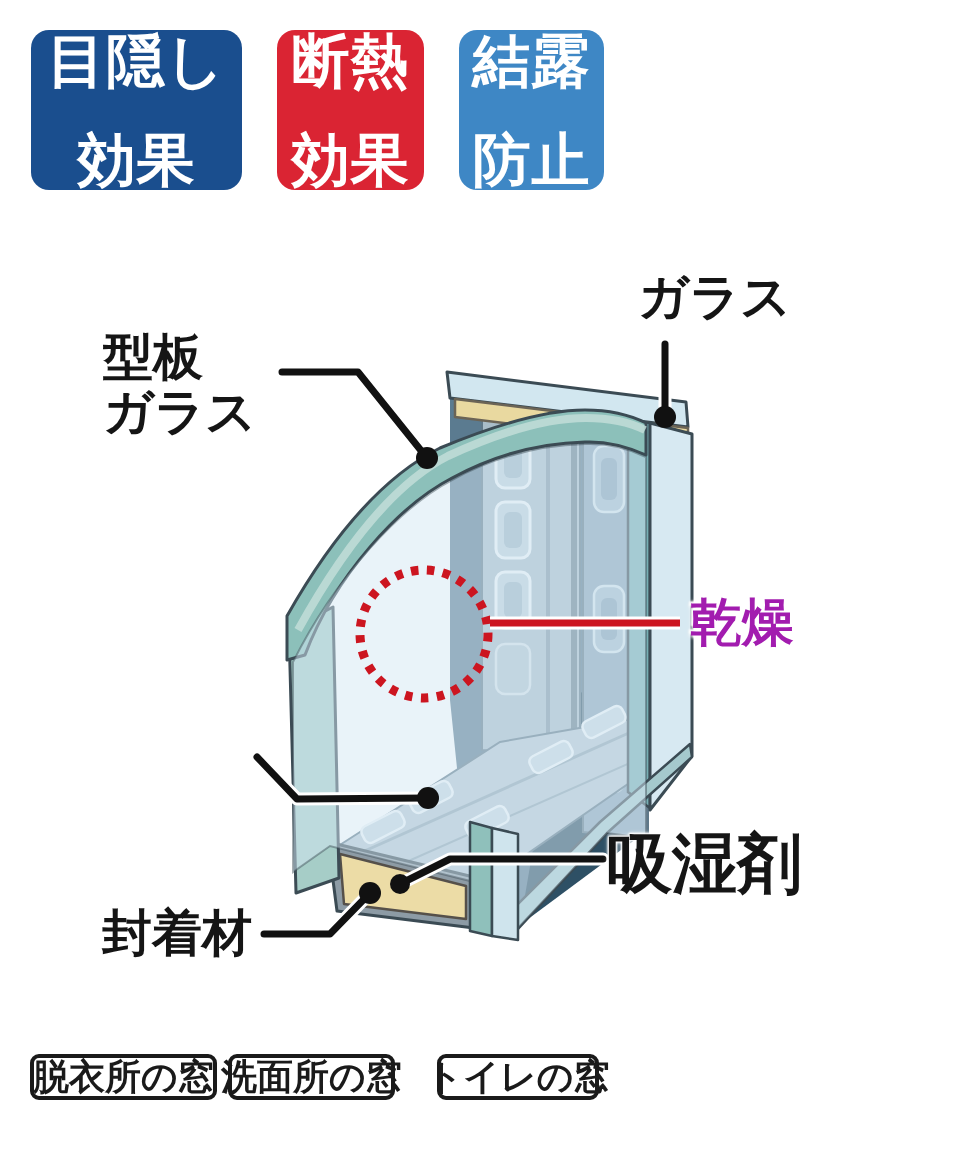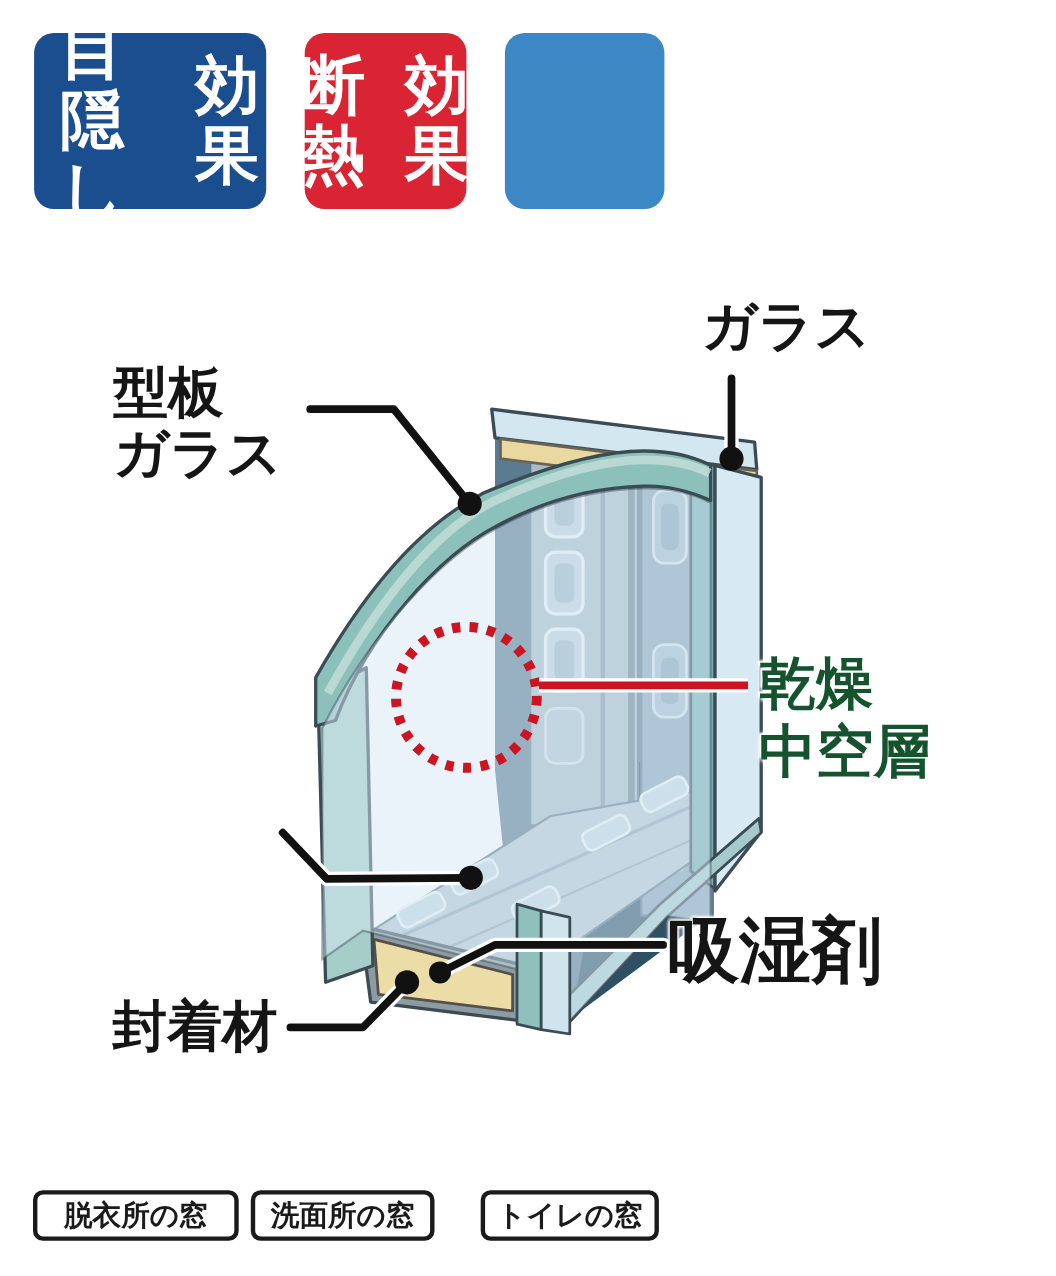--- a/index.html
+++ b/index.html
@@ -1,42 +1,42 @@
 <!DOCTYPE html>
 <html><head>
 <meta charset="utf-8">
 <style>
   html,body{margin:0;padding:0;background:#ffffff;}
   body{font-family:"Liberation Sans","DejaVu Sans",sans-serif;}
   .canvas{position:relative;width:960px;height:1160px;background:#fff;overflow:hidden;}
 
   
   .badge{position:absolute;top:30px;height:160px;border-radius:18px;
-         display:flex;flex-direction:row;align-items:center;justify-content:center;
+         display:flex;flex-direction:column;align-items:center;justify-content:center;
          color:#fff;font-weight:800;line-height:64px;font-size:58px;letter-spacing:1px;gap:35px;}
   .badge .bl{display:block;text-align:center;}
   .badge1{left:31px;width:211px;background:#1a4e8e;}
   .badge2{left:277px;width:147px;background:#da2433;}
   .badge3{left:459px;width:145px;background:#3e87c5;}
 
   
   .dlabel{position:absolute;color:#151515;font-weight:700;white-space:nowrap;
           text-shadow:0 0 3px #fff,0 0 3px #fff,0 0 5px #fff,1px 1px 2px #fff,-1px -1px 2px #fff;}
   .lab-front-glass{left:103px;top:286px;font-size:50px;line-height:55px;margin-top:44px;}
   .lab-back-glass{left:638px;top:270px;font-size:50px;line-height:55px;}
   .lab-spacer{left:106px;top:700px;font-size:50px;line-height:50px;font-weight:900;letter-spacing:2px;
           text-shadow:0 0 4px #fff,0 0 4px #fff,0 0 6px #fff,2px 2px 2px #fff,-2px -2px 2px #fff,2px -2px 2px #fff,-2px 2px 2px #fff;}
   .lab-desiccant{left:607px;top:836px;font-size:65px;line-height:55px;}
   .lab-sealant{left:102px;top:906px;font-size:50px;line-height:55px;}
   .lab-air{left:690px;top:591px;font-size:52px;line-height:62px;font-weight:800;
           text-shadow:0 0 4px #fff,0 0 4px #fff,0 0 6px #fff,2px 2px 2px #fff,-2px -2px 2px #fff;}
 
   
-  .ftag{position:absolute;top:1082px;height:46px;box-sizing:border-box;border:4px solid #1a1a1a;
-        border-radius:9px;background:#fff;color:#1a1a1a;font-size:26px;font-weight:700;
+  .ftag{position:absolute;top:1054px;height:46px;box-sizing:border-box;border:4px solid #1a1a1a;
+        border-radius:9px;background:#fff;color:#1a1a1a;font-size:36px;font-weight:700;
         display:flex;align-items:center;justify-content:center;white-space:nowrap;}
   .ftag1{left:30px;width:187px;}
   .ftag2{left:228px;width:167px;font-family:Liberation Serif, serif;}
   .ftag3{left:425px;width:162px;margin-left:12px;}
 
   .art{position:absolute;left:0;top:0;}
 </style>
 </head>
 <body>
 
@@ -168,30 +168,31 @@
 
   <div class="badge badge1" style="background: rgb(26, 78, 142);">
     <span class="bl">目隠し</span>
     <span class="bl">効果</span>
   </div>
   <div class="badge badge2" style="background: rgb(218, 36, 51);">
     <span class="bl">断熱</span>
     <span class="bl">効果</span>
   </div>
   <div class="badge badge3" style="background: rgb(62, 135, 197);">
+    <span class="bl">結露</span>
+    <span class="bl">防止</span>
   </div>
 
   <div class="dlabel lab-front-glass">
     <div>型板</div>
     <div>ガラス</div>
   </div>
   <div class="dlabel lab-back-glass">ガラス</div>
-  <div class="dlabel lab-air" style="color: #14532d;">
+  <div class="dlabel lab-air" style="color: #a21caf;">
     <div>乾燥</div>
-    <div>中空層</div>
   </div>
   <div class="dlabel lab-desiccant">吸湿剤</div>
   <div class="dlabel lab-sealant">封着材</div>
 
   <div class="ftag ftag1">脱衣所の窓</div>
   <div class="ftag ftag2">洗面所の窓</div>
   <div class="ftag ftag3">トイレの窓</div>
 
 </div>
 

